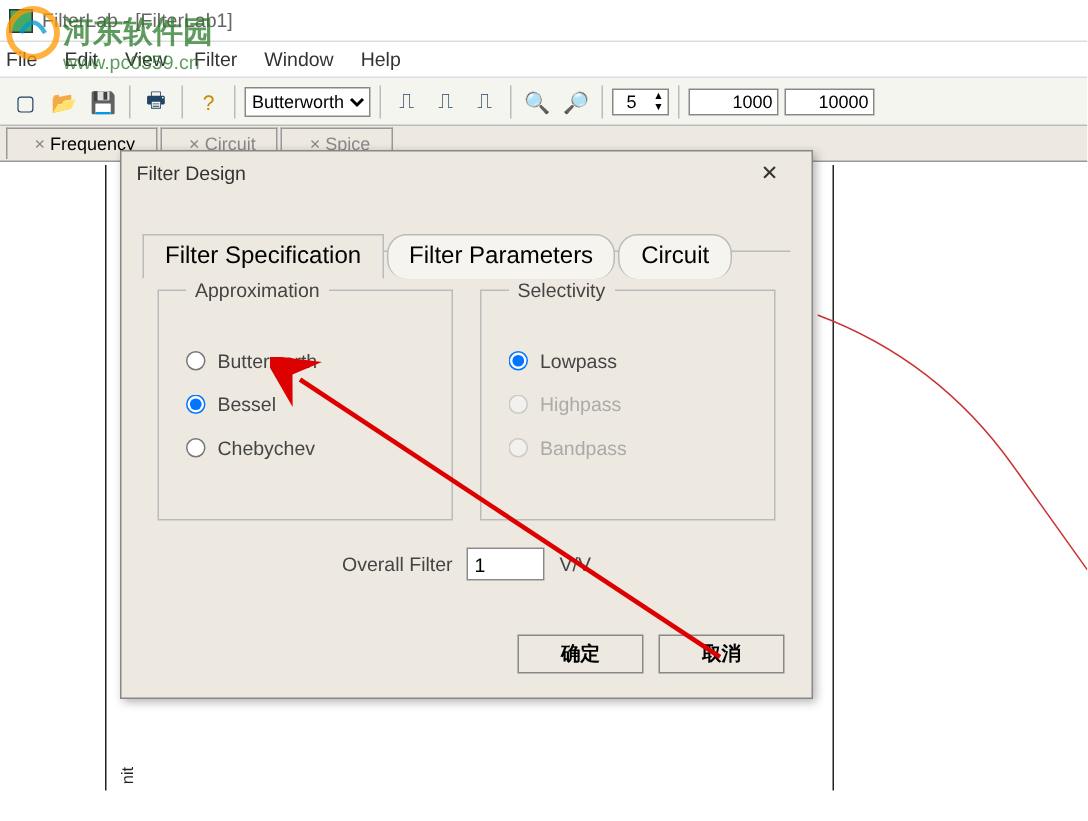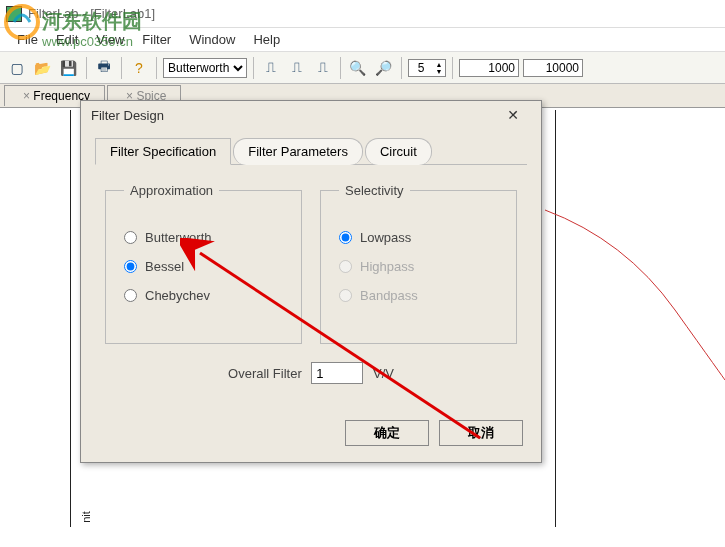--- a/index.html
+++ b/index.html
@@ -3,21 +3,21 @@
 <meta charset="utf-8">
 <style>
 * { box-sizing: border-box; margin: 0; padding: 0; }
 body { font-family: "Microsoft YaHei", Arial, sans-serif; font-size: 12px; background: #fff; width: 725px; height: 547px; overflow: hidden; position: relative; }
 
 
 .title-bar { height: 28px; background: #fff; border-bottom: 1px solid #ddd; display: flex; align-items: center; padding-left: 6px; }
 .title-bar .app-icon { width: 16px; height: 16px; background: #4a6; border: 1px solid #333; margin-right: 6px; }
 .title-bar .title { color: #666; font-size: 13px; }
 
-.menu-bar { height: 24px; background: #fff; display: flex; align-items: center; padding-left: 17px; border-bottom: 1px solid #ddd; }
+.menu-bar { height: 24px; background: #fff; display: flex; align-items: center; padding-left: 4px; border-bottom: 1px solid #ddd; }
 .menu-bar span { margin-right: 18px; color: #333; cursor: default; font-size: 13px; }
 
 .toolbar { height: 32px; background: #f5f5f0; border-bottom: 1px solid #bbb; display: flex; align-items: center; padding: 0 6px; gap: 4px; }
 .toolbar .tb-icon { width: 22px; height: 22px; display: inline-flex; align-items: center; justify-content: center; font-size: 14px; color: #246; }
 .toolbar .sep { width: 1px; height: 22px; background: #bbb; margin: 0 2px; }
 .toolbar select { font-size: 12px; height: 20px; background: #fff; border: 1px solid #888; }
 .toolbar input[type=text] { width: 60px; height: 18px; font-size: 12px; border: 1px solid #888; text-align: right; padding: 0 3px; background: #fff; }
 
 .tabs-row { height: 24px; background: #ede9e0; border-bottom: 1px solid #999; display: flex; align-items: flex-start; padding-left: 4px; }
 .tabs-row .tab { padding: 3px 14px; border: 1px solid #999; border-bottom: none; margin-right: 2px; background: #ede9e0; font-size: 12px; position: relative; top: 1px; }
@@ -31,21 +31,21 @@
 
 
 .watermark { position: absolute; top: 0; left: 0; pointer-events: none; opacity: 0.75; }
 
 
 .dialog { position: absolute; left: 80px; top: 100px; width: 462px; background: #ede9e0; border: 1px solid #888; box-shadow: 2px 2px 6px rgba(0,0,0,0.3); }
 .dlg-title { height: 28px; display: flex; align-items: center; padding: 0 10px; font-size: 13px; color: #333; }
 .dlg-close { width: 36px; height: 22px; margin-left: auto; display: flex; align-items: center; justify-content: center; font-size: 14px; color: #333; cursor: default; }
 .dlg-body { padding: 8px 14px 14px; }
 .dlg-tabs { display: flex; border-bottom: 1px solid #bbb; }
-.dlg-tab { padding: 5px 14px; border: 1px solid #bbb; border-bottom: none; margin-right: 2px; background: #ede9e0; font-size: 13px; position: relative; top: 1px; }
+.dlg-tab { padding: 5px 14px; border: 1px solid #bbb; border-bottom: none; margin-right: 2px; background: #ede9e0; font-size: 16px; position: relative; top: 19px; }
 .dlg-tab.active { background: #ede9e0; border-bottom: 1px solid #ede9e0; }
 .dlg-tab:not(.active) { background: #f6f4ef; border-radius: 13px; }
 .panel { padding: 18px 10px 12px; }
 .fieldsets { display: flex; gap: 18px; }
 fieldset { border: 1px solid #bbb; padding: 18px 18px 26px; flex: 1; }
 fieldset legend { padding: 0 6px; font-size: 13px; color: #444; }
 .radio-row { display: flex; align-items: center; margin: 14px 0; font-size: 13px; color: #444; }
 .radio-row.disabled { color: #aaa; }
 .radio-row input { margin-right: 8px; }
 .overall-row { text-align: center; margin-top: 18px; font-size: 13px; color: #444; }
@@ -102,20 +102,21 @@
     <span class="val">5</span>
     <span class="arr">▲<br>▼</span>
   </span>
   <span class="sep"></span>
   <input type="text" value="1000" style="">
   <input type="text" value="10000" style="">
 </div>
 
 <div class="tabs-row">
   <div class="tab"><span class="x">×</span> <span>Frequency</span></div>
+  <div class="tab"><span class="x">×</span> <span>Circuit</span></div>
   <div class="tab"><span class="x">×</span> <span>Spice</span></div>
 </div>
 
 <div class="plot-area">
   <div class="vline" style="left:70px;"></div>
   <div class="vline" style="left:555px;"></div>
   <svg class="curve">
     <path d="M 0 10 Q 80 40 130 110 T 180 180" stroke="#c33" stroke-width="1" fill="none"></path>
   </svg>
   <div class="axis-label">nit</div>

